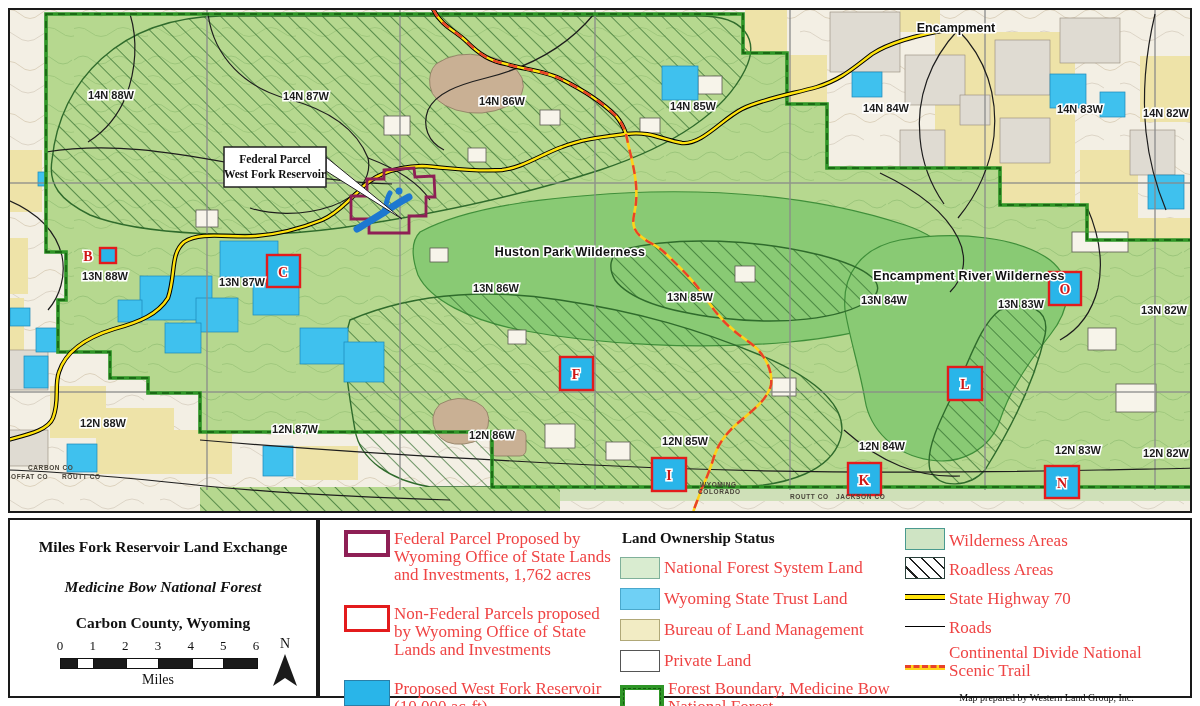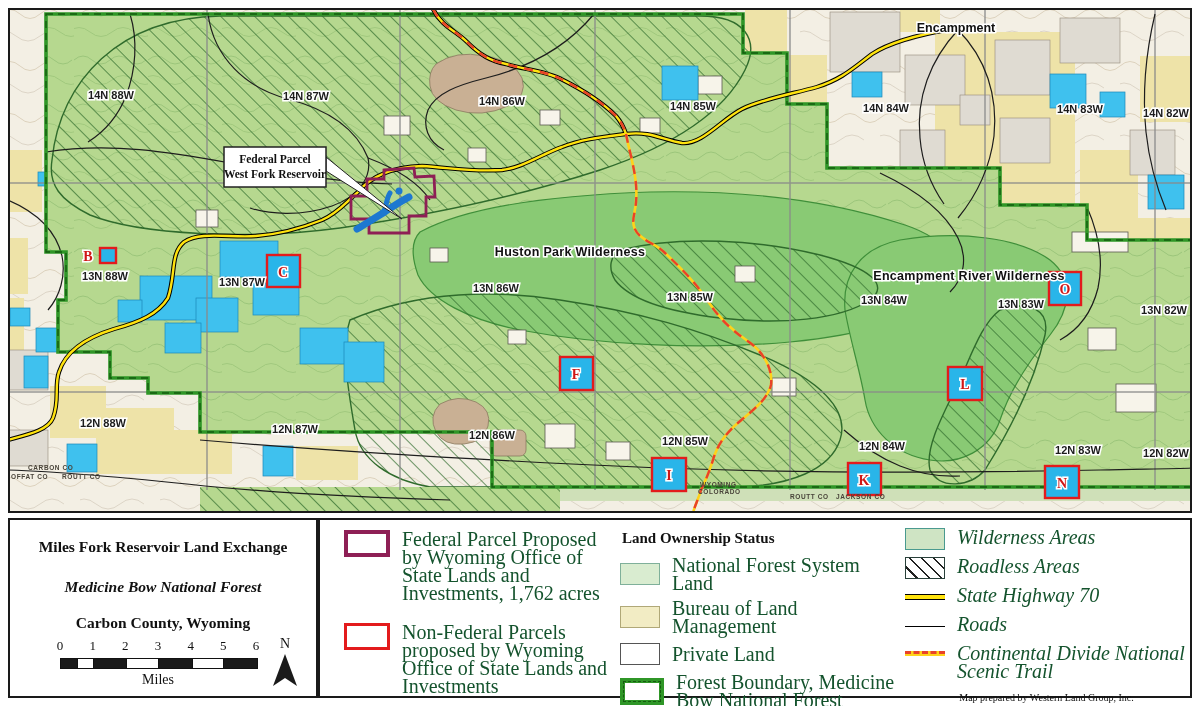--- a/index.html
+++ b/index.html
@@ -33,24 +33,24 @@
   .sb-unit{position:absolute;left:0;top:34px;width:196px;text-align:center;font-size:14px;color:#111;}
   .north{position:absolute;right:16px;top:116px;width:30px;text-align:center;}
   .north-n{font-size:14px;color:#111;margin-bottom:2px;}
 
   
   .col{position:absolute;top:0;}
   .col2{left:24px;top:10px;width:272px;}
   .col3{left:300px;top:8px;width:285px;}
   .col4{left:585px;top:8px;width:283px;}
   .legend-heading{font-weight:bold;font-size:15px;color:#111;margin:2px 0 9px 2px;}
-  .legend-row{display:flex;gap:12px;color:#14532d;font-size:20px;line-height:18px;}
+  .legend-row{display:flex;gap:4px;color:#ef4444;font-size:17px;line-height:18px;}
   .col2 .legend-row{margin-bottom:21px;align-items:flex-start;}
   .col3 .legend-row{margin-bottom:7px;align-items:center;min-height:24px;}
-  .col4 .legend-row{margin-bottom:7px;align-items:flex-start;min-height:22px;font-style:italic;}
+  .col4 .legend-row{margin-bottom:7px;align-items:flex-end;min-height:22px;}
 
   .sw{flex:none;box-sizing:border-box;}
   .sw-federal{width:46px;height:27px;background:#fff;border:4px solid var(--c-federal,#8e1f55);}
   .sw-nonfederal{width:46px;height:27px;background:#fff;border:3px solid var(--c-nonfederal,#e31b1c);}
   .sw-reservoir{width:46px;height:26px;background:var(--c-reservoir,#29b5e9);border:1px solid #2a7fa8;}
   .sw-nfs{width:40px;height:22px;background:#d9ecd0;border:1px solid #7fb09a;}
   .sw-state{width:40px;height:22px;background:#6fd0f5;border:1px solid #4aa8cc;}
   .sw-blm{width:40px;height:22px;background:#f2ecc4;border:1px solid #b0a878;}
   .sw-private{width:40px;height:22px;background:#fff;border:1px solid #555;}
   .sw-boundary{width:44px;height:27px;background:#fff;border:5px solid var(--c-boundary,#2f9627);outline:1px dashed #155c0f;outline-offset:-4px;}
@@ -359,20 +359,24 @@
         </div>
       </div>
     <div class="col col3">
       <div class="legend-heading">Land Ownership Status</div>
       <div id="col-ownership-items">
           <div class="legend-row">
             <span class="sw sw-nfs"></span>
             <div class="legend-label">National Forest System Land</div>
           </div>
           <div class="legend-row">
+            <span class="sw sw-state"></span>
+            <div class="legend-label">Wyoming State Trust Land</div>
+          </div>
+          <div class="legend-row">
             <span class="sw sw-blm"></span>
             <div class="legend-label">Bureau of Land Management</div>
           </div>
           <div class="legend-row">
             <span class="sw sw-private"></span>
             <div class="legend-label">Private Land</div>
           </div>
           <div class="legend-row">
             <span class="sw sw-boundary"></span>
             <div class="legend-label">Forest Boundary, Medicine Bow National Forest</div>

